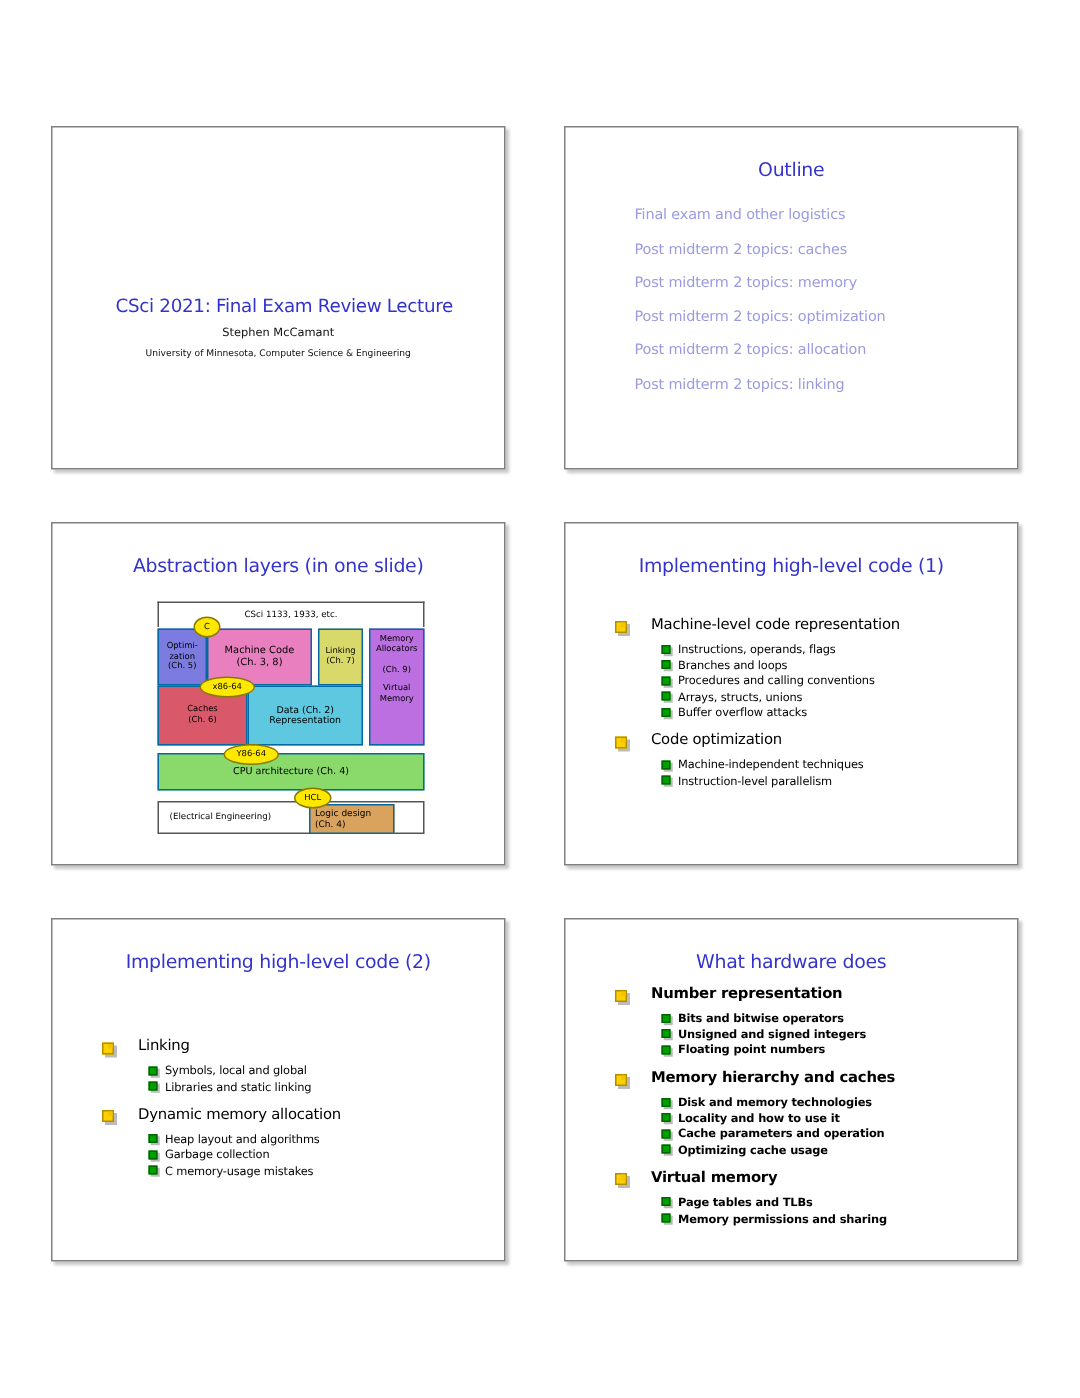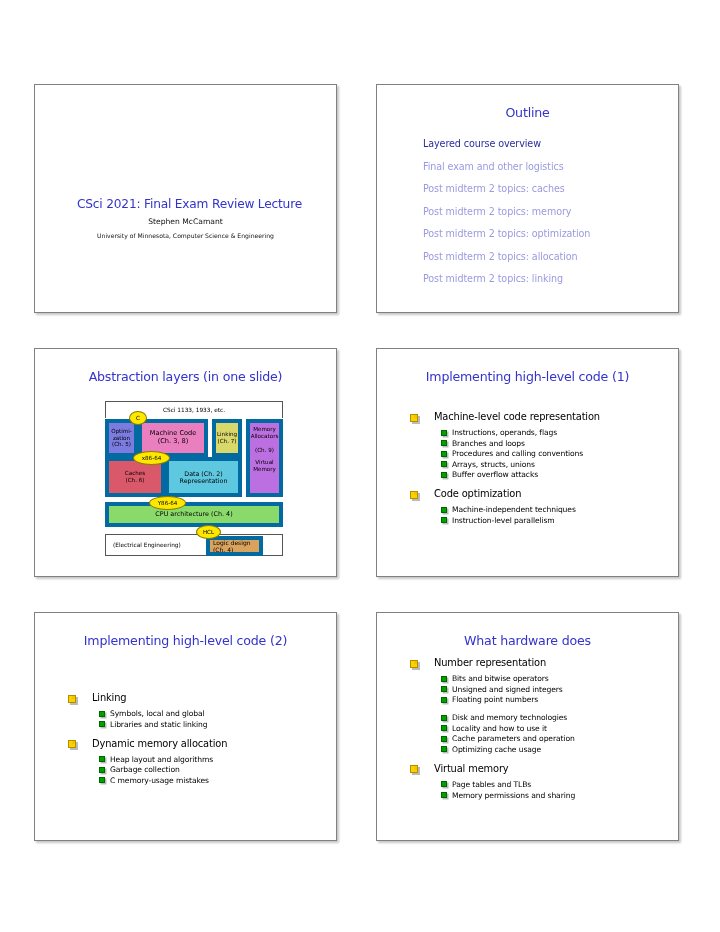--- a/index.html
+++ b/index.html
@@ -131,21 +131,21 @@
     position: absolute;
     left: 61px;
     top: 52px;
     width: 187px;
     height: 155px;
     font-size: 5.6px;
     color: #000;
   }
   .dbox {
     position: absolute;
-    border: 4px solid #0369a1;
+    border: 1px solid #0369a1;
     box-sizing: border-box;
     display: flex;
     align-items: center;
     justify-content: center;
     text-align: center;
     line-height: 1.18;
     padding: 0 1px;
     overflow: hidden;
   }
   .dtop {
@@ -191,21 +191,20 @@
 
     <div class="slide title-slide">
       <div class="t-main">CSci 2021: Final Exam Review Lecture</div>
       <div class="t-author">Stephen McCamant</div>
       <div class="t-affil">University of Minnesota, Computer Science &amp; Engineering</div>
     </div>
 
     <div class="slide">
       <div class="slide-title">Outline</div>
       <div class="outline-list">
-        <div class="outline-item active">Layered course overview</div>
         <div class="outline-item">Final exam and other logistics</div>
         <div class="outline-item">Post midterm 2 topics: caches</div>
         <div class="outline-item">Post midterm 2 topics: memory</div>
         <div class="outline-item">Post midterm 2 topics: optimization</div>
         <div class="outline-item">Post midterm 2 topics: allocation</div>
         <div class="outline-item">Post midterm 2 topics: linking</div>
       </div>
     </div>
 
     <div class="slide">
@@ -398,21 +397,21 @@
                 </span>
               <span>C memory-usage mistakes</span></div>
           </div>
         </div>
 
       </div>
     </div>
 
     <div class="slide">
       <div class="slide-title">What hardware does</div>
-      <div class="bullets" style="margin-top:8px;">
+      <div class="bullets" style="margin-top:8px;font-weight:bold;">
 
         <div class="blk">
           <div class="b1">
             <span class="ic">
                 <span class="sq-y"></span>
               </span>
             <span>Number representation</span>
           </div>
           <div class="b2wrap">
             <div class="b2">
@@ -427,20 +426,26 @@
               <span>Unsigned and signed integers</span></div>
             <div class="b2">
               <span class="ic">
                   <span class="sq-g"></span>
                 </span>
               <span>Floating point numbers</span></div>
           </div>
         </div>
 
         <div class="blk">
+          <div class="b1">
+            <span class="ic">
+                <span class="sq-y"></span>
+              </span>
+            <span>Memory hierarchy and caches</span>
+          </div>
           <div class="b2wrap">
             <div class="b2">
               <span class="ic">
                   <span class="sq-g"></span>
                 </span>
               <span>Disk and memory technologies</span></div>
             <div class="b2">
               <span class="ic">
                   <span class="sq-g"></span>
                 </span>

